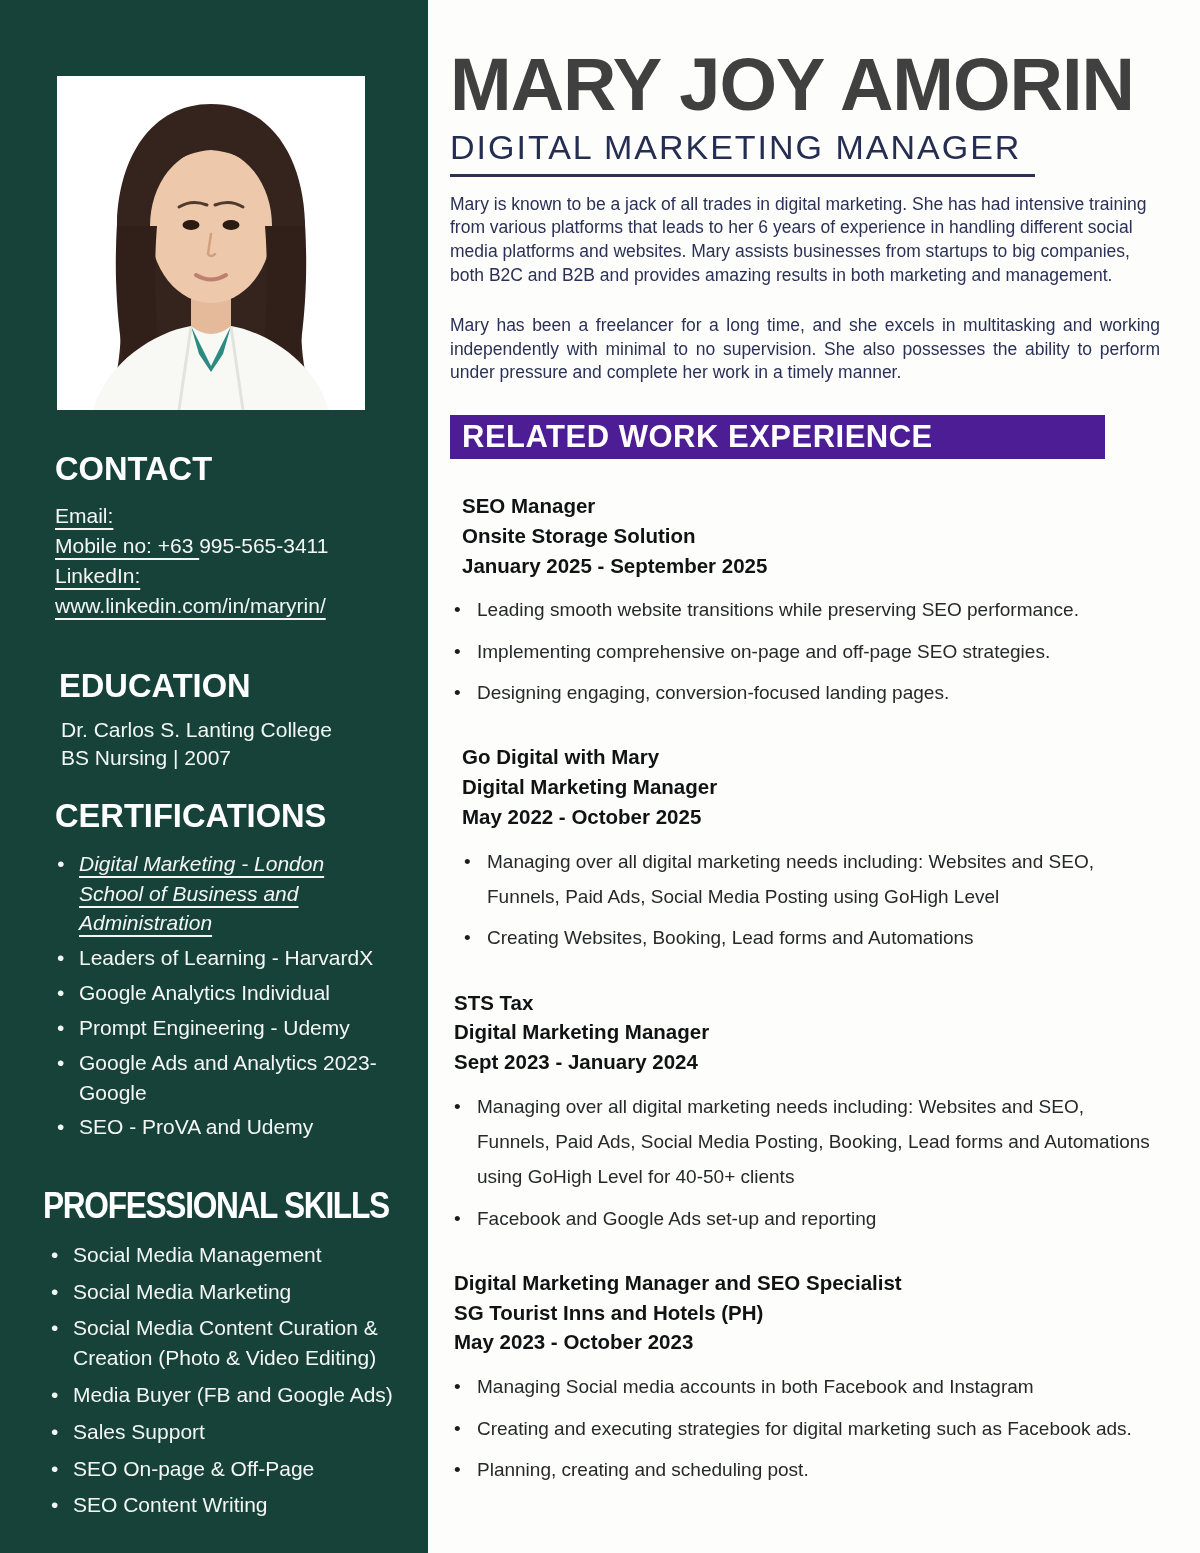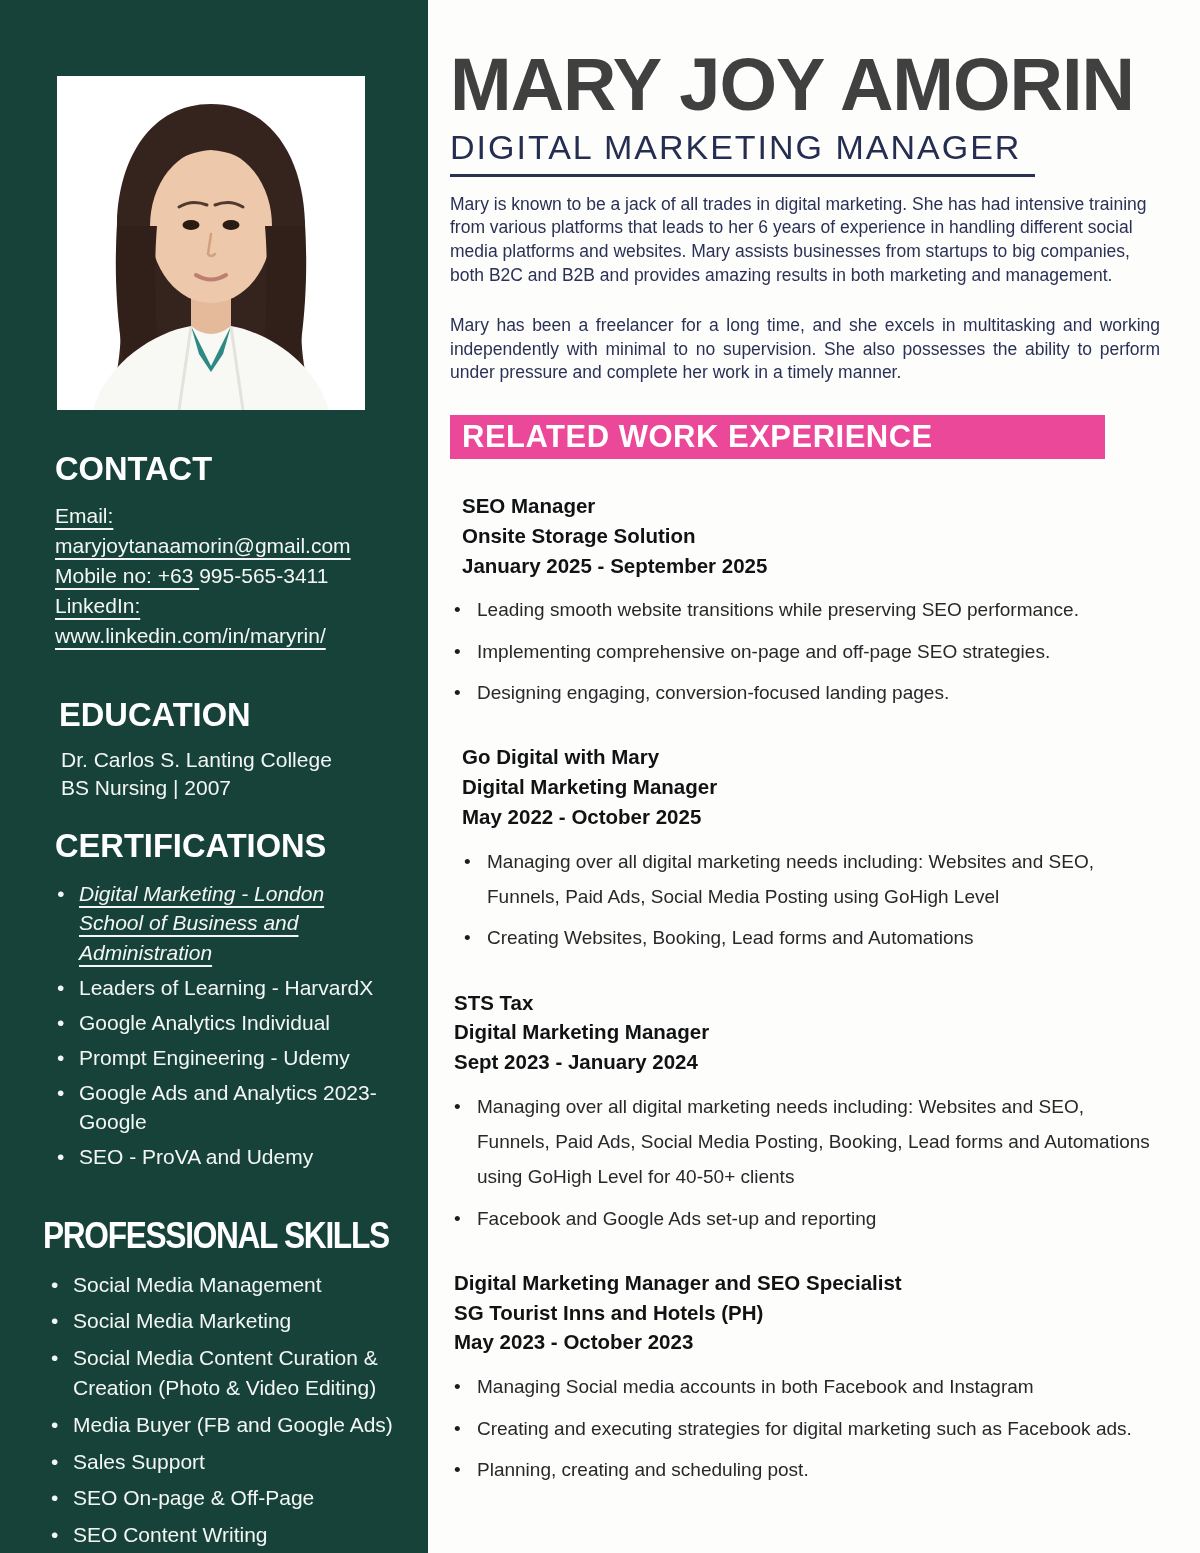--- a/index.html
+++ b/index.html
@@ -29,21 +29,21 @@
 
   
   .main { flex:1; padding:0 40px 0 22px; color:#2a3154; }
   .name { margin-top:46px; font-size:74px; font-weight:800; letter-spacing:-1px; color:#404040; line-height:1.05; white-space:nowrap; }
   .title { display:inline-block; margin-top:4px; font-size:34px; font-weight:500; letter-spacing:2px; color:#252d52;
            border-bottom:3px solid #2a3154; padding:0 14px 7px 0; white-space:nowrap; }
   .intro { margin-top:16px; font-size:17.5px; line-height:1.36; color:#2b3156; max-width:714px; }
   .intro.justify { margin-top:26px; text-align:justify; }
   .intro b { font-weight:400; }
 
-  .banner { margin-top:30px; width:655px; height:44px; background:#ec4899; color:#ffffff;
+  .banner { margin-top:30px; width:655px; height:44px; background:#4c1d95; color:#ffffff;
             font-size:31px; font-weight:800; letter-spacing:0.5px; line-height:44px; padding-left:12px;
             transform-origin:left; }
 
   .job { margin-top:32px; }
   .job-head { font-size:20.5px; font-weight:700; color:#101213; line-height:1.45; }
   .indent-lg { padding-left:12px; }
   .indent-sm { padding-left:4px; }
   ul.job-list { list-style:none; margin-top:12px; max-width:700px; }
   ul.job-list li { position:relative; padding-left:27px; margin-bottom:6px; font-size:19px; line-height:1.86; color:#26282a; }
   ul.job-list li::before { content:"•"; position:absolute; left:4px; top:0; font-size:19px; color:#1a1c1e; }
@@ -85,21 +85,20 @@
         <path d="M134,250 L154,290 L174,250 L166,278 L154,296 L142,278 Z" fill="#2d8a82"></path>
         <path d="M134,251 L122,334" stroke="#e3e3dd" stroke-width="3" fill="none"></path>
         <path d="M174,251 L186,334" stroke="#e3e3dd" stroke-width="3" fill="none"></path>
       </svg>
     </div>
 
     <div class="side-inner">
       <h2 class="side-h h-contact">CONTACT</h2>
       <div class="contact-lines">
         <div><span class="u">Email:</span></div>
-        <div><span class="u">maryjoytanaamorin@gmail.com</span></div>
         <div><span class="u">Mobile no: +63 </span><span>995-565-3411</span></div>
         <div><span class="u">LinkedIn:</span></div>
         <div><span class="u">www.linkedin.com/in/maryrin/</span></div>
       </div>
 
       <h2 class="side-h h-education">EDUCATION</h2>
       <div class="edu">
         <div>Dr. Carlos S. Lanting College</div>
         <div>BS Nursing | 2007</div>
       </div>

